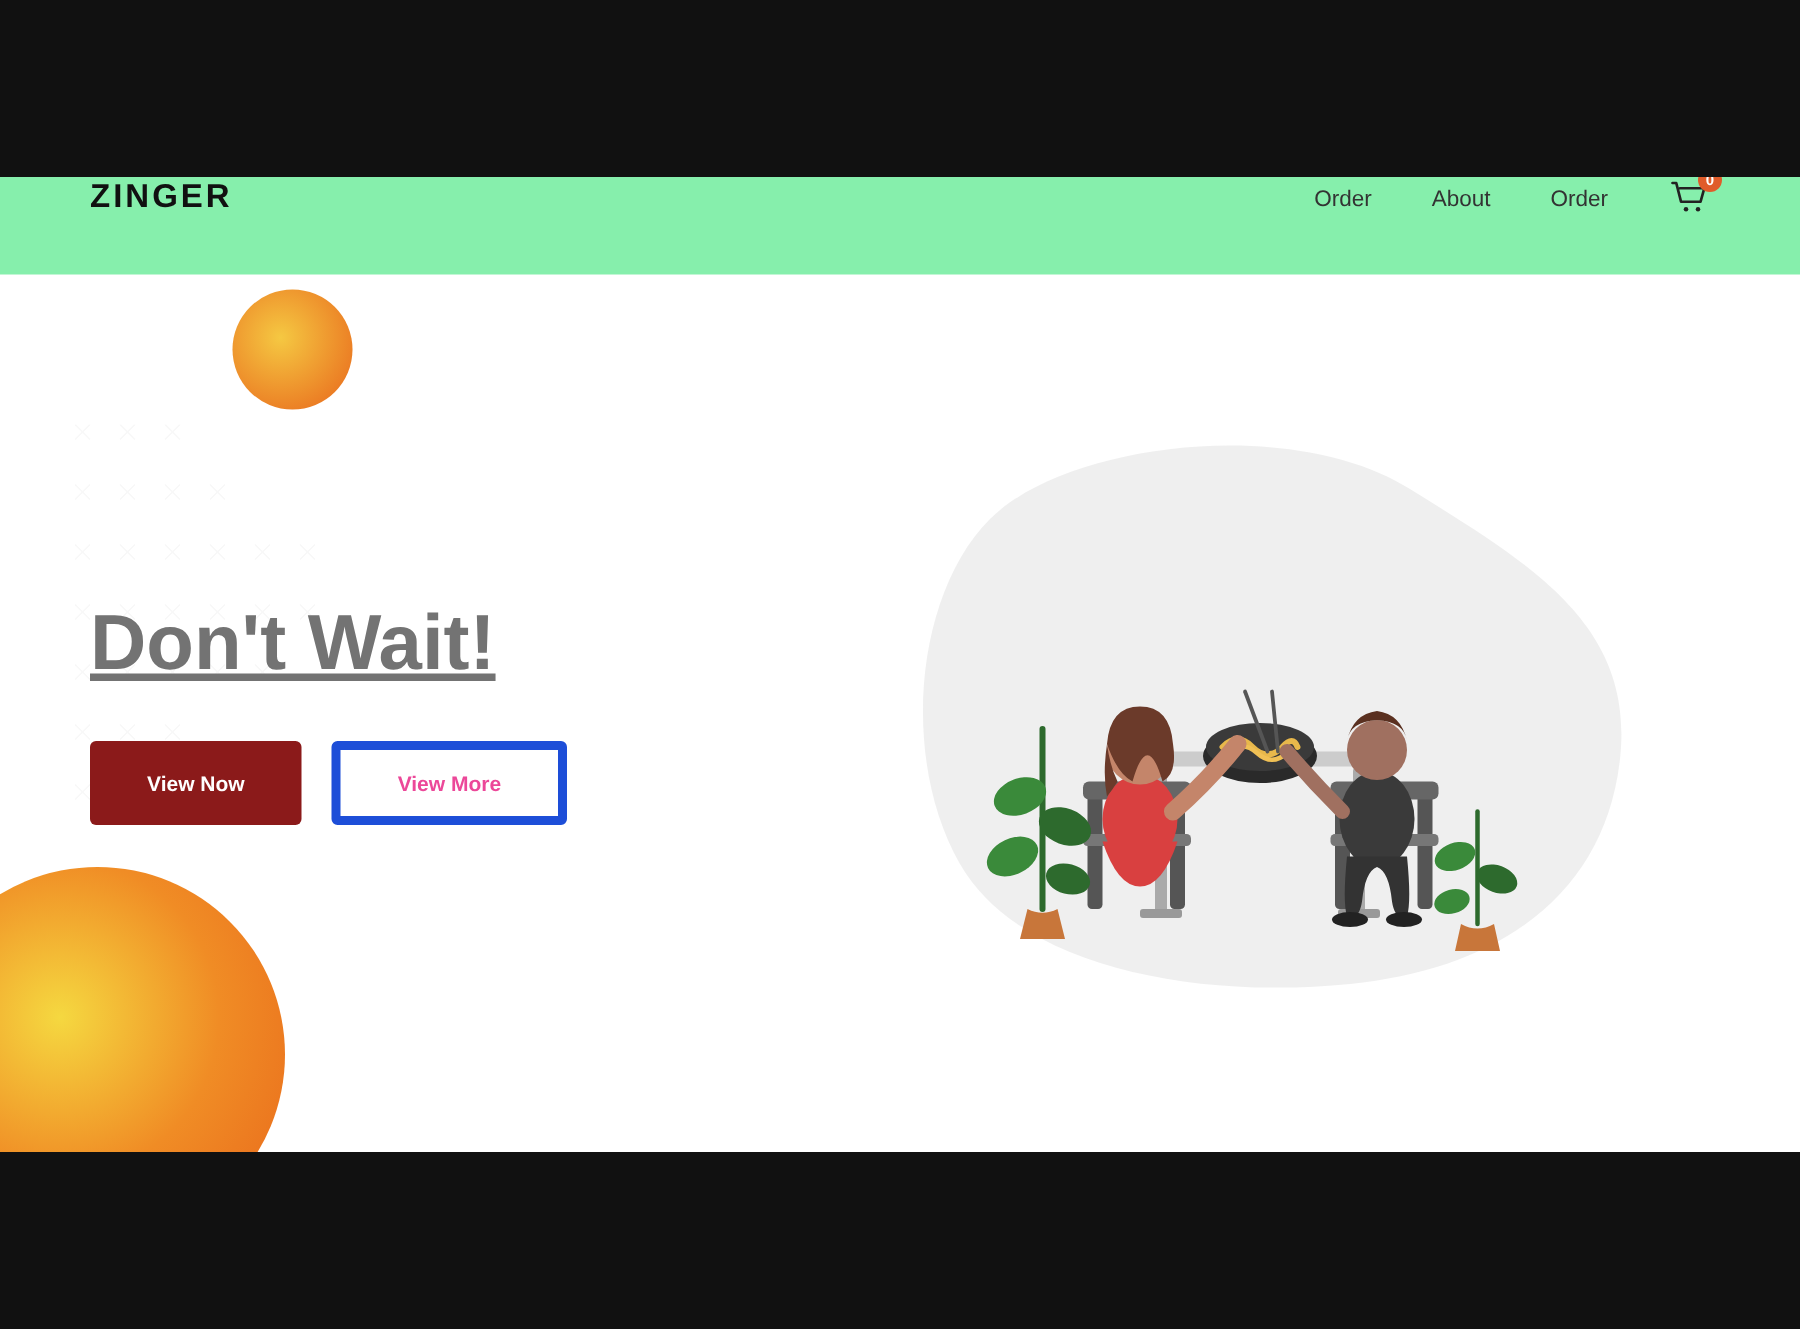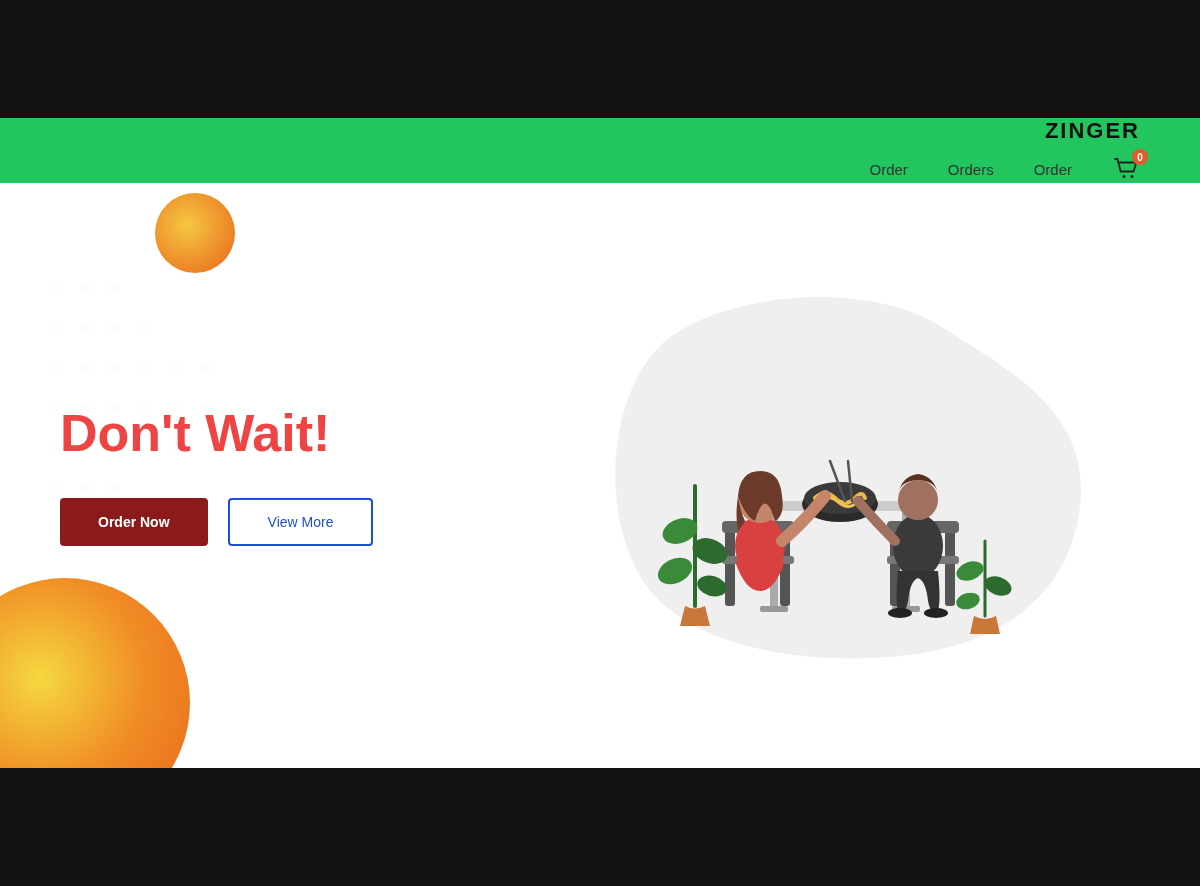--- a/index.html
+++ b/index.html
@@ -34,28 +34,27 @@
       top: 118px;
       left: 0; right: 0;
       height: 650px;
       background: #fff;
       overflow: hidden;
     }
 
     
     .navbar {
       display: flex;
-      align-items: flex-end;
+      align-items: flex-start;
       justify-content: space-between;
       padding: 0 60px;
       height: 65px;
-      background: #22c55e;
+      background: #86efac;
       position: relative;
       z-index: 5;
-      flex-direction: column;
     }
     .logo {
       font-size: 22px;
       font-weight: 900;
       color: #111;
       letter-spacing: 2px;
     }
     .nav-links {
       display: flex;
       align-items: center;
@@ -128,45 +127,46 @@
       position: relative;
     }
     .hero-subtitle {
       font-size: 16px;
       color: #444;
       margin-bottom: 10px;
     }
     .hero-title {
       font-size: 52px;
       font-weight: 900;
-      color: #ef4444;
+      color: #737373;
       line-height: 1.1;
       margin-bottom: 36px;
+      text-decoration: underline;
     }
     .hero-buttons {
       display: flex;
       gap: 20px;
     }
     .btn-order {
       background: #8b1a1a;
       color: #fff;
       border: none;
       padding: 14px 38px;
       font-size: 14px;
       font-weight: 600;
       border-radius: 4px;
       cursor: pointer;
     }
     .btn-view {
       background: transparent;
-      color: #1d4ed8;
-      border: 2px solid #1d4ed8;
+      color: #ec4899;
+      border: 6px solid #1d4ed8;
       padding: 14px 38px;
       font-size: 14px;
-      font-weight: 400;
+      font-weight: 700;
       border-radius: 4px;
       cursor: pointer;
     }
 
     
     .hero-illustration {
       flex: 1;
       display: flex;
       align-items: center;
       justify-content: center;
@@ -203,21 +203,21 @@
 
 <div class="black-bar-top"></div>
 <div class="black-bar-bottom"></div>
 
 <div class="main-area">
 
   <nav class="navbar">
     <span class="logo">ZINGER</span>
     <div class="nav-links">
       <a class="nav-link">Order</a>
-      <a class="nav-link">Orders</a>
+      <a class="nav-link">About</a>
       <a class="nav-link">Order</a>
       <div class="cart-icon-wrapper">
 
         <svg width="28" height="28" viewBox="0 0 28 28" fill="none">
           <path d="M3 4h2.5l3.2 12.5h13l2.5-9H8" stroke="#222" stroke-width="1.8" stroke-linecap="round" stroke-linejoin="round" fill="none"></path>
           <circle cx="12" cy="21.5" r="1.5" fill="#222"></circle>
           <circle cx="20" cy="21.5" r="1.5" fill="#222"></circle>
         </svg>
         <span class="cart-badge">0</span>
       </div>
@@ -289,21 +289,21 @@
         <line x1="0" y1="240" x2="10" y2="250"></line>
           <line x1="10" y1="240" x2="0" y2="250"></line>
         <line x1="30" y1="240" x2="40" y2="250"></line>
           <line x1="40" y1="240" x2="30" y2="250"></line>
       </g>
     </svg>
 
     <div class="hero-text">
       <h1 class="hero-title">Don't Wait!</h1>
       <div class="hero-buttons">
-        <button class="btn-order">Order Now</button>
+        <button class="btn-order">View Now</button>
         <button class="btn-view">View More</button>
       </div>
     </div>
 
     <div class="hero-illustration">
 
       <svg class="blob-bg" viewBox="0 0 520 380">
         <path d="M80,60 C130,10 280,-10 360,40 C440,90 510,130 500,220 C490,310 420,360 320,370 C220,380 100,360 60,290 C20,220 30,110 80,60 Z" fill="#e8e8e8" opacity="0.7"></path>
       </svg>
 

